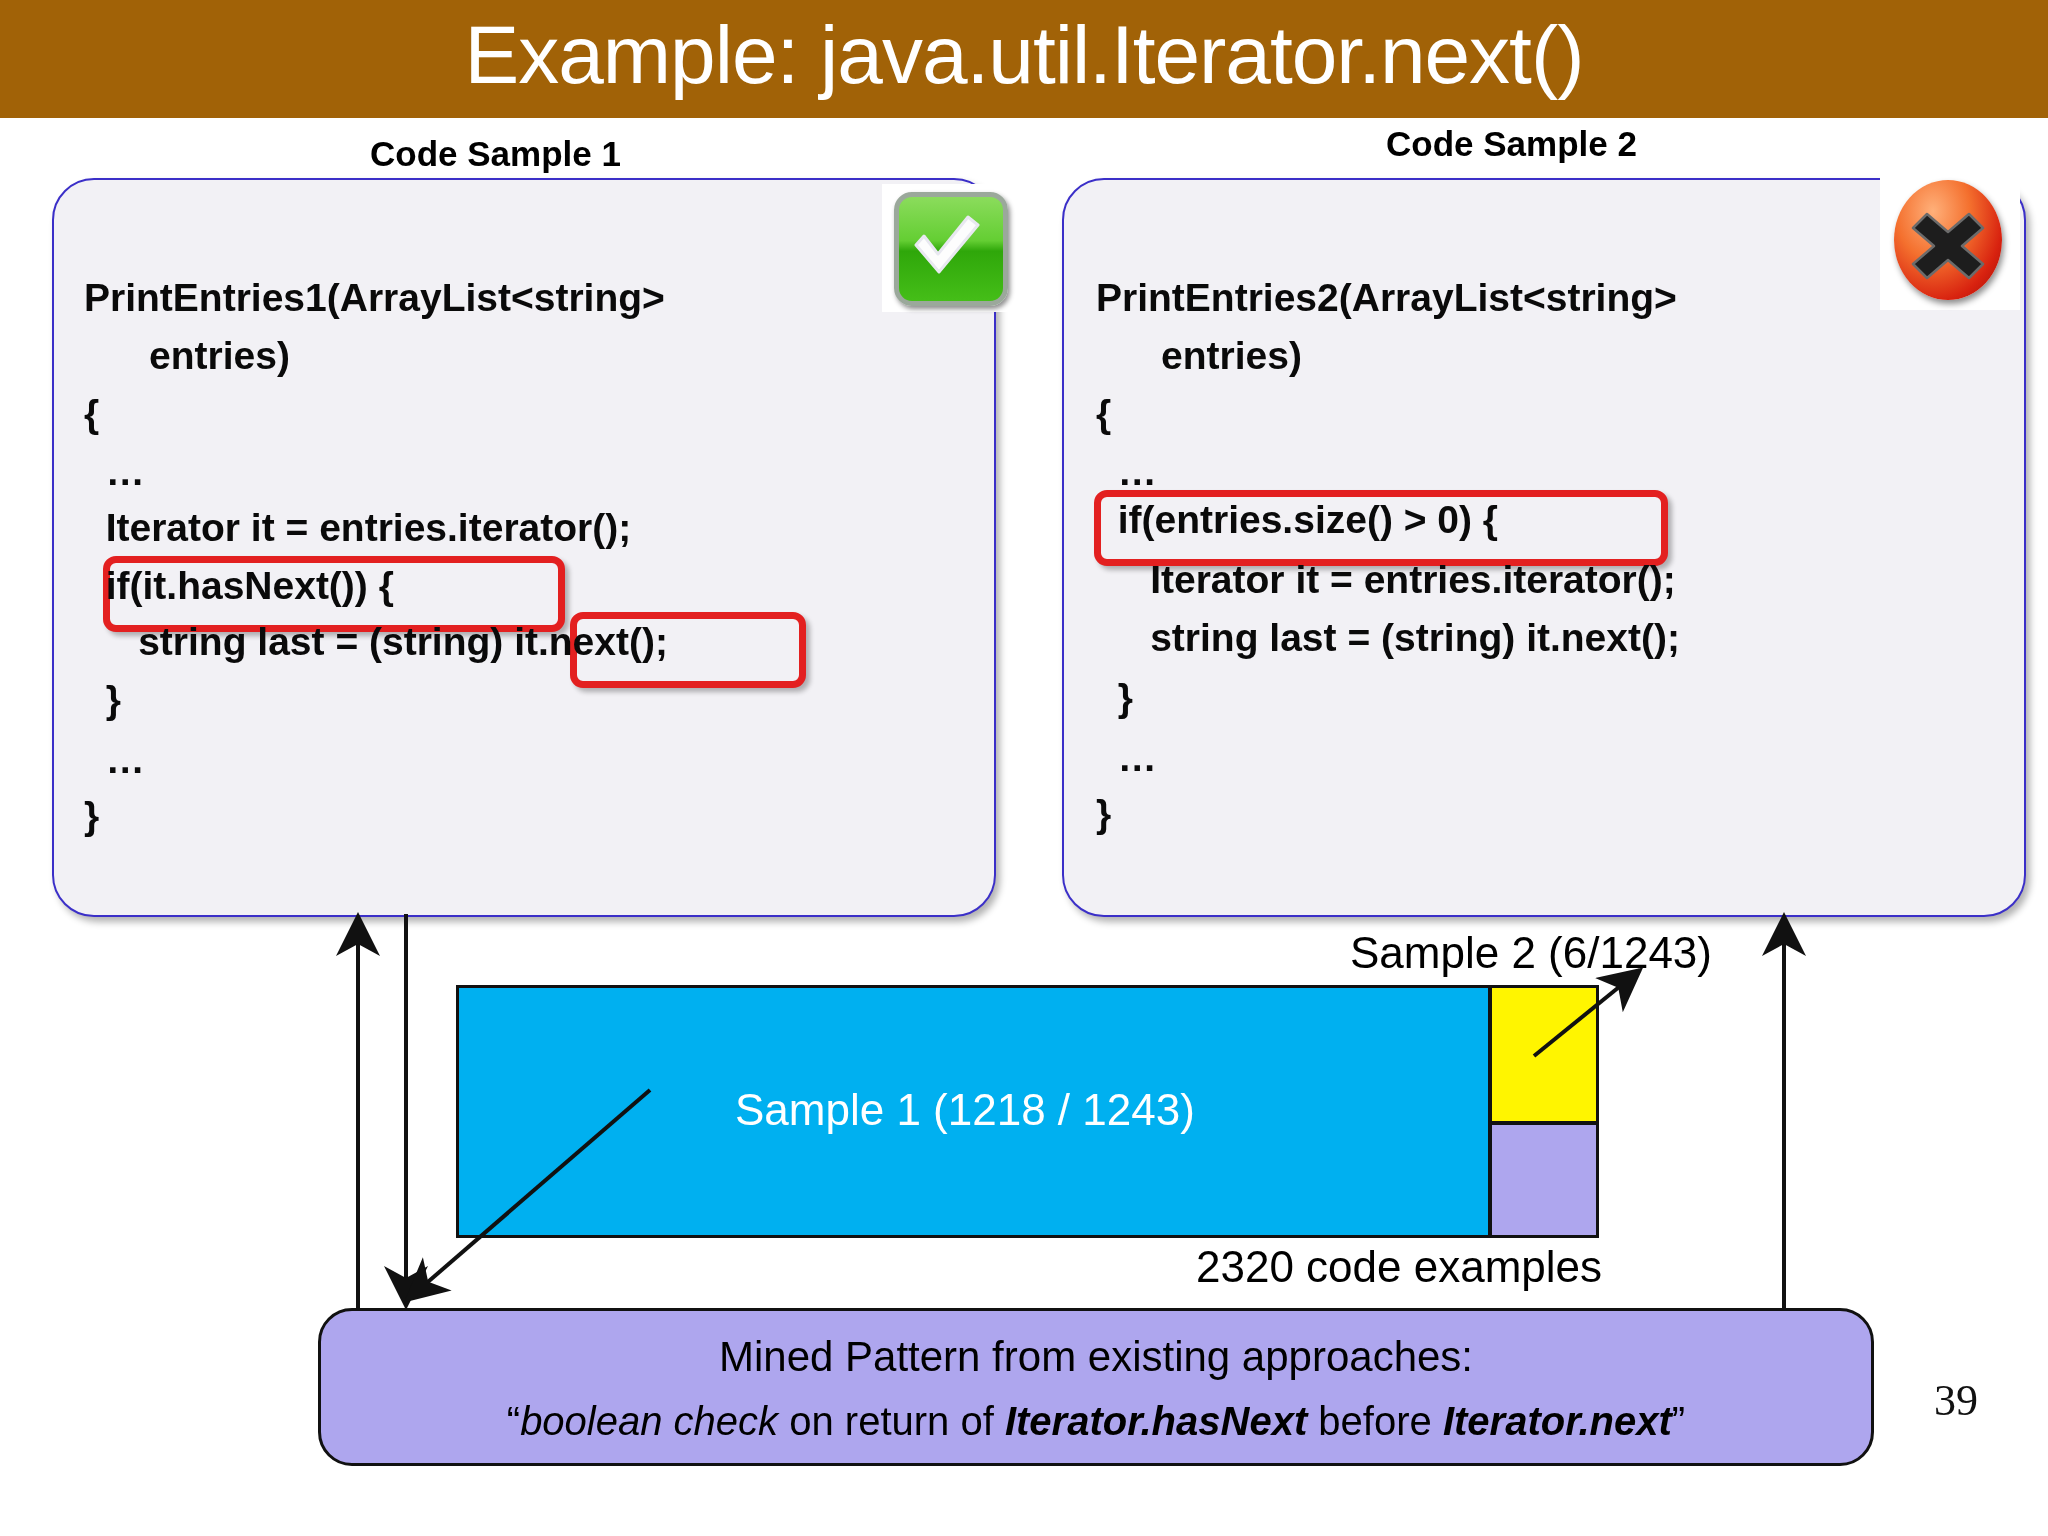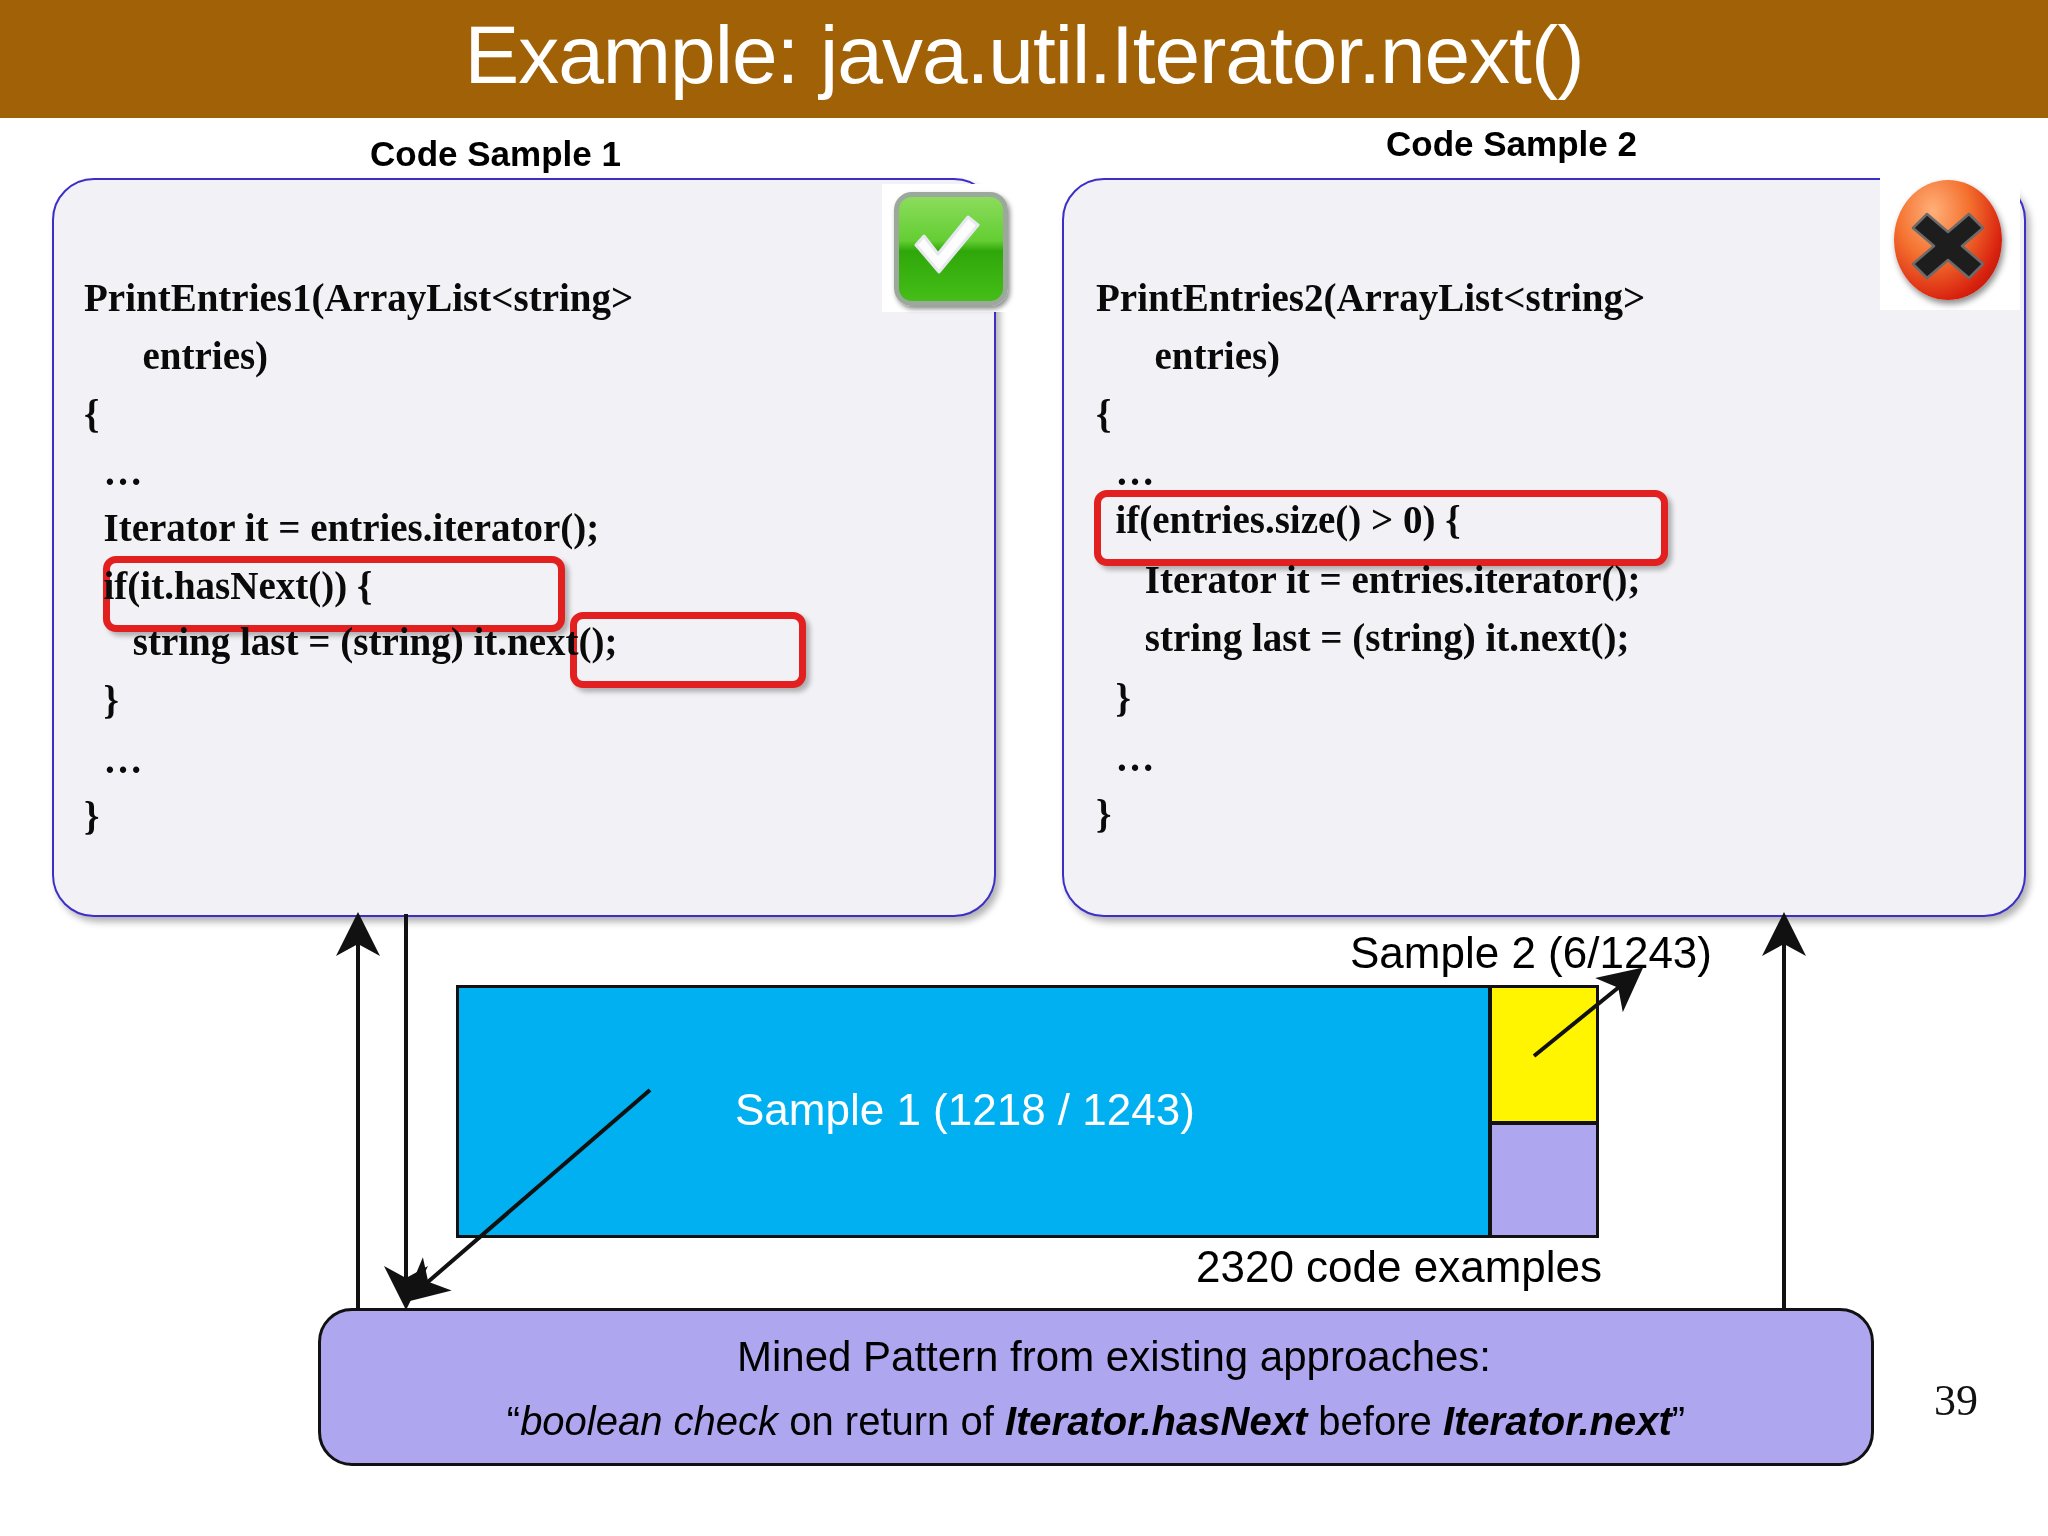--- a/index.html
+++ b/index.html
@@ -19,21 +19,21 @@
                   font-family:"Liberation Sans",sans-serif;white-space:nowrap;}
   #cap1{left:370px;top:124px;margin-top:10px;}
   #cap2{left:1386px;top:124px;}
 
   
   .codebox{position:absolute;background:#F2F1F5;border:2.5px solid #3B2FC8;
            border-radius:42px;box-shadow:4px 5px 7px rgba(0,0,0,.30);}
   #box1{left:52px;top:178px;width:940px;height:735px;}
   #box2{left:1062px;top:178px;width:960px;height:735px;}
 
-  .code{position:absolute;font-family:Liberation Serif, serif;
+  .code{position:absolute;font-family:Liberation Sans, sans-serif;
         font-weight:bold;font-size:39px;color:#0A0A0A;white-space:pre;
         line-height:1;}
 
   
   .redbox{position:absolute;border:7px solid #E32020;border-radius:13px;
           background:#F2F1F5;box-shadow:4px 4px 5px rgba(0,0,0,.28);}
 
   
   #okicon{position:absolute;left:882px;top:184px;width:128px;height:128px;
           background:#ffffff;}
@@ -63,21 +63,21 @@
   #bar-label2{position:absolute;left:1350px;top:928px;color:#000;font-size:44px;
               font-family:"Liberation Sans",sans-serif;white-space:nowrap;}
   #bar-caption{position:absolute;left:1196px;top:1242px;color:#000;font-size:44px;
                font-family:"Liberation Sans",sans-serif;white-space:nowrap;}
 
   
   #pattern{position:absolute;left:318px;top:1308px;width:1556px;height:158px;
            background:#AEA6EE;border:3px solid #111;border-radius:34px;
            box-sizing:border-box;}
   #pattern .l1{position:absolute;left:0;top:22px;width:100%;text-align:center;
-               font-size:42px;color:#000;font-family:"Liberation Sans",sans-serif;margin-left:18px;}
+               font-size:42px;color:#000;font-family:"Liberation Sans",sans-serif;}
   #pattern .l2{position:absolute;left:0;top:88px;width:100%;text-align:center;
                font-size:40px;color:#000;font-family:"Liberation Sans",sans-serif;
                font-style:italic;white-space:nowrap;}
   #pattern .l2 b{font-weight:bold;font-style:italic;}
   #pattern .l2 .plain{font-style:normal;}
 
   
   #pageno{position:absolute;left:1934px;top:1375px;font-size:44px;color:#111;
           font-family:"Liberation Serif",serif;}
 

